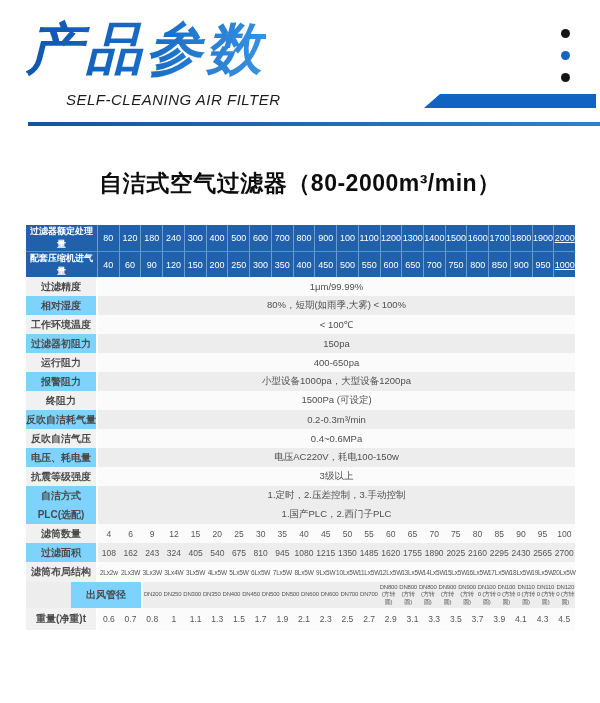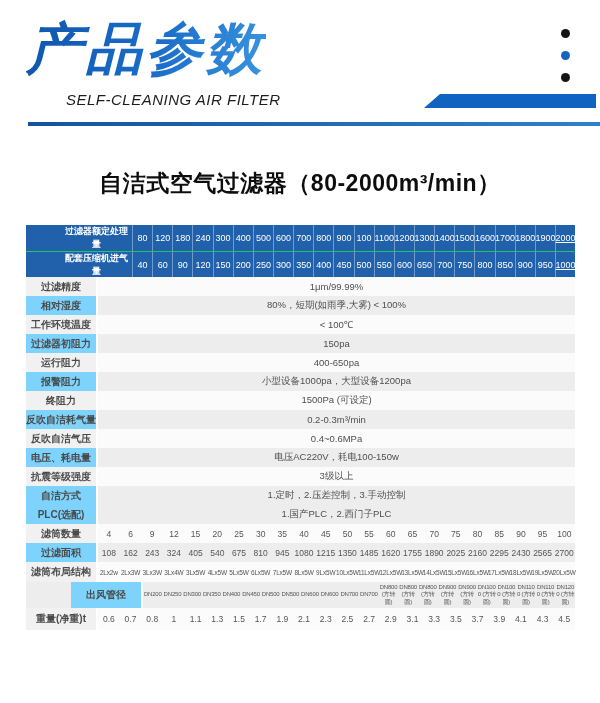--- a/index.html
+++ b/index.html
@@ -35,21 +35,21 @@
   
   .tbl { width:549px; margin:26px auto 0 26px; font-size:9px; }
   .t-row { display:flex; align-items:stretch; }
   .t-label { width:72px; flex:0 0 72px; display:flex; align-items:center; justify-content:center;
     font-size:10px; font-weight:bold; color:#4a4a4a; text-align:center; }
   .t-cell { flex:1 1 0; display:flex; align-items:center; justify-content:center;
     text-align:center; color:#555; min-width:0; }
 
   
   .blue-row { height:26px; background:#2161ac; }
-  .blue-row .t-label { color:#fff; font-size:9px; border-right:1px solid #6f9ccd;margin-left:35px; }
+  .blue-row .t-label { color:#fff; font-size:9px; border-right:1px solid #6f9ccd; }
   .blue-row .t-cell { color:#fff; font-size:9px; border-right:1px solid #6f9ccd; }
   .blue-row .t-cell:last-child { border-right:none;text-decoration:underline; }
   .blue-row + .blue-row { border-top:1px solid #22c55e; }
   .blue-row .t-cell.bold { font-weight:normal; font-size:9.5px; }
 
   
   .body-row { height:19px; }
   .body-row .t-label { border-right:2px solid #fff; }
   .row-white { background:#fbfbfb; }
   .row-white .t-label { background:#f1f1f1; }

